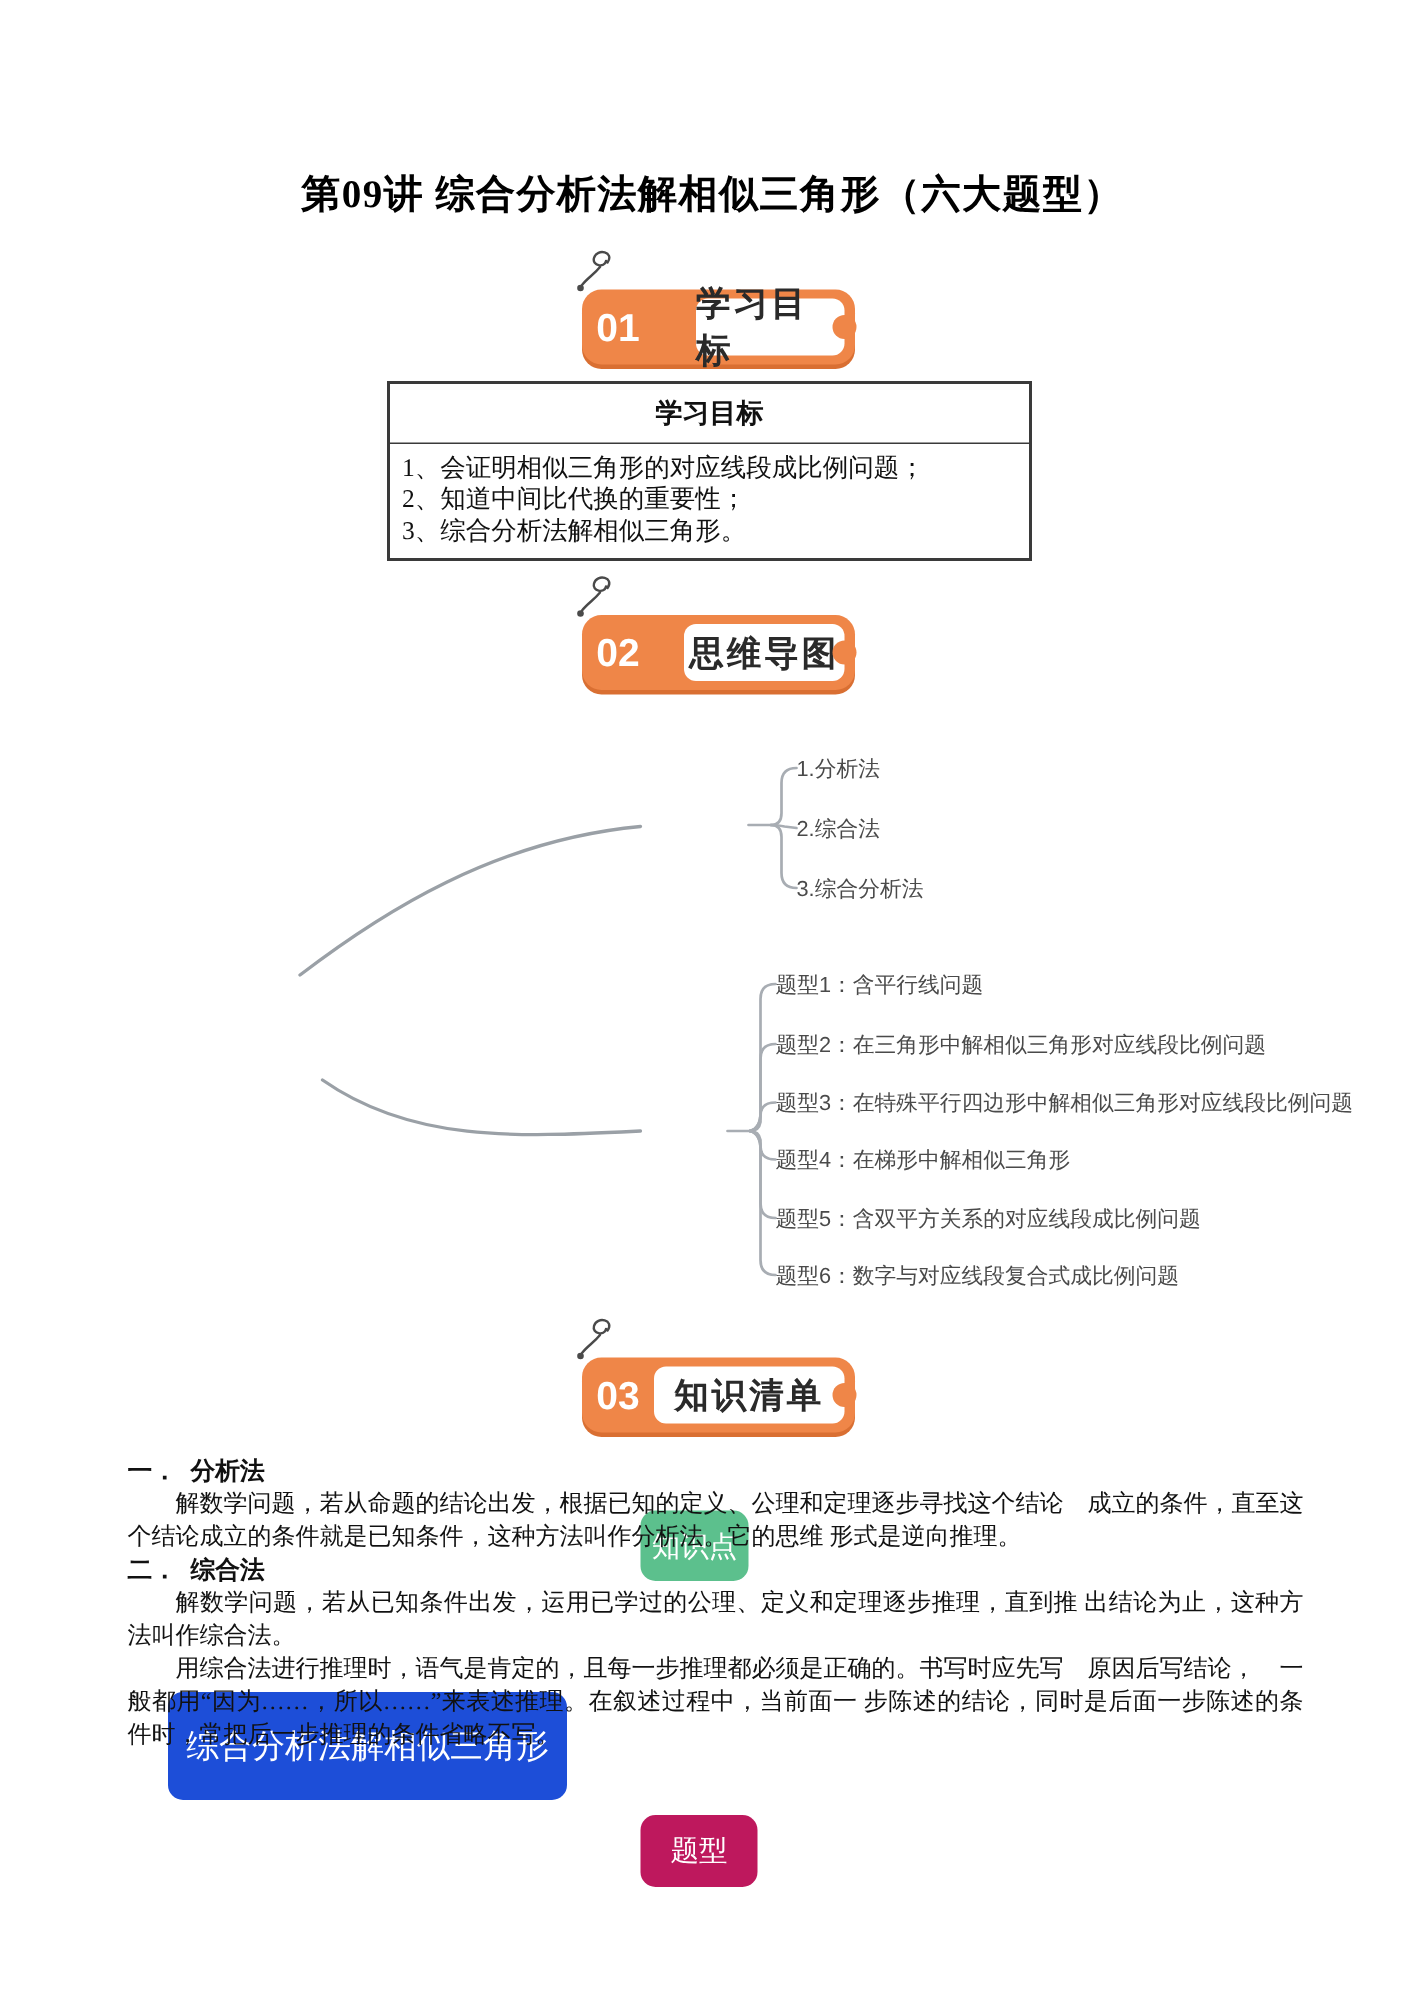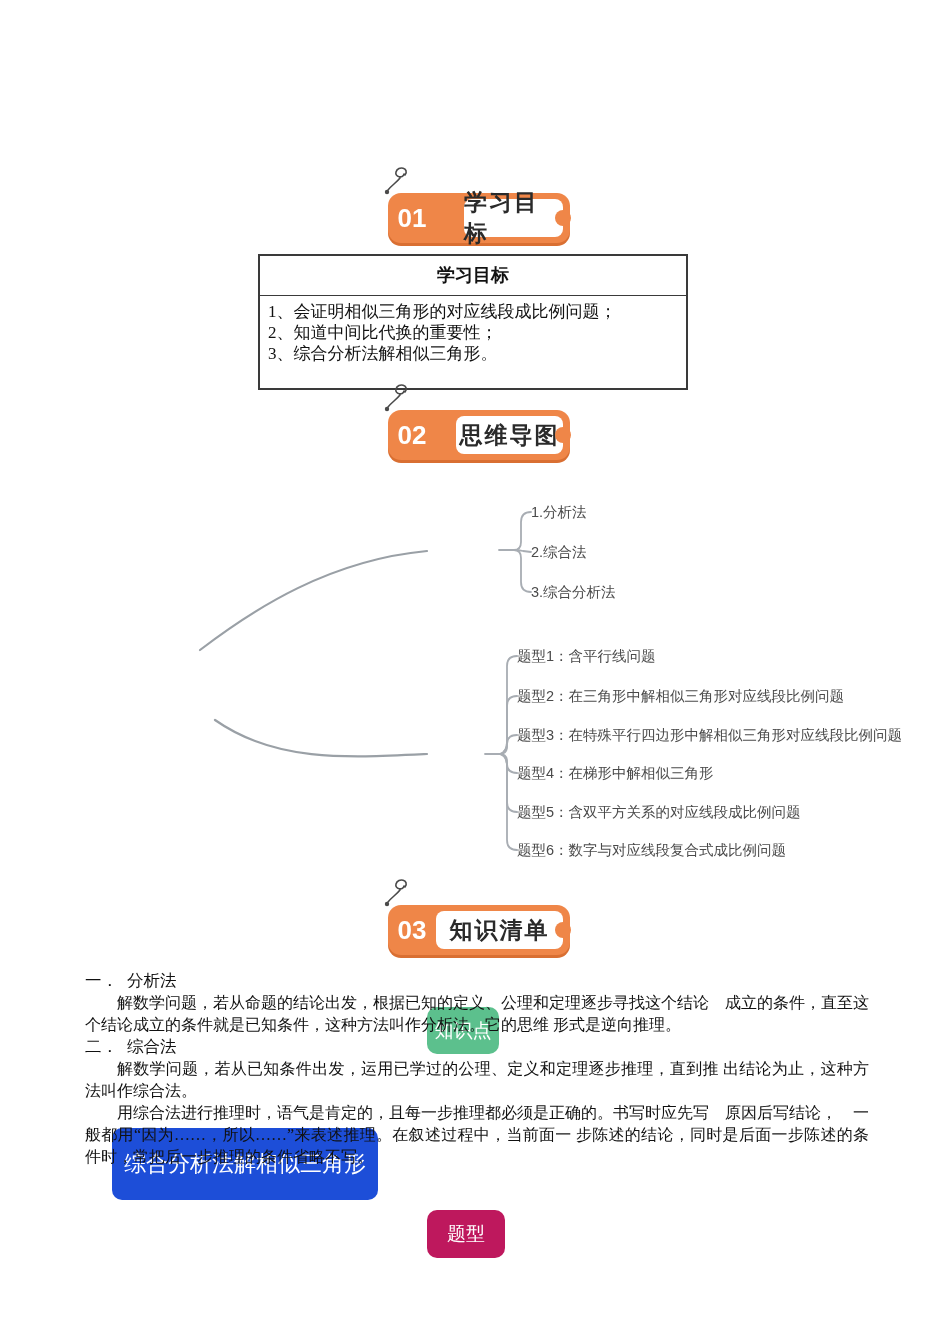--- a/index.html
+++ b/index.html
@@ -17,45 +17,46 @@
                     border-radius:8px;display:flex;align-items:center;justify-content:center;
                     font-size:23px;font-weight:bold;letter-spacing:2px;color:#2a2a2a;}
   .badge .label-box .notch{position:absolute;right:-8px;top:50%;transform:translateY(-50%);
                     width:16px;height:16px;border-radius:50%;background:#EF8648;}
   .pin{position:absolute;left:-8px;top:-27px;width:34px;height:32px;}
   
   .obj-table{position:absolute;left:258px;top:254px;width:430px;border:2px solid #3a3a3a;
              border-collapse:collapse;}
   .obj-table .hdr{border-bottom:1.5px solid #3a3a3a;text-align:center;font-weight:bold;
                   font-size:18px;padding:7px 0 8px 0;}
-  .obj-table .body-cell{padding:5px 8px 24px 8px;font-size:17px;line-height:21px;}
+  .obj-table .body-cell{padding:5px 8px 8px 8px;font-size:17px;line-height:21px;}
   
   .mindmap{position:absolute;left:0;top:480px;width:950px;height:410px;
            font-family:"Liberation Sans",sans-serif;}
   .mm-svg{position:absolute;left:0;top:0;}
   .mm-node{position:absolute;display:flex;align-items:center;justify-content:center;
            color:#ffffff;border-radius:10px;}
   .node-root{left:112px;top:648px;width:266px;height:72px;background:#1d4ed8;font-size:22px;}
   .node-knowledge{left:427px;top:527px;width:72px;height:47px;background:#5CC08D;font-size:19px;}
   .node-types{left:427px;top:730px;width:78px;height:48px;background:#be185d;font-size:19px;}
   .mm-item{position:absolute;font-size:14.5px;color:#4a4a4a;white-space:nowrap;}
   .k-item{left:531px;}
   .t-item{left:517px;}
   
   .content{position:absolute;left:85px;top:970px;width:784px;font-size:16px;line-height:22px;
            text-align:justify;}
-  .content h3{margin:0;font-size:16.5px;line-height:22px;font-weight:normal;}
+  .content h3{margin:0;font-size:16.5px;line-height:22px;font-weight:bold;}
   .content h3 .sec-num{margin-right:0.55em;}
   .content p{margin:0;text-indent:2em;}
 </style>
 </head>
 <body>
 
 <div class="page">
 
+  <div class="doc-title">第09讲 综合分析法解相似三角形（六大题型）</div>
 
   <div class="badge" style="left:388px;top:193px;gap:28px;">
     <svg class="pin" viewBox="0 0 34 32">
       <path d="M 25 9 C 30 2 18 -1 16 6 C 14.5 11 23 13 24 8 M 20 12 C 16 17 12 19 8 24" fill="none" stroke="#4a4a4a" stroke-width="1.6" stroke-linecap="round"></path>
       <circle cx="7" cy="26" r="2.2" fill="#4a4a4a"></circle>
     </svg>
     <div class="num">01</div>
     <div class="label-box">
       <span>学习目标</span>
       <span class="notch"></span>

